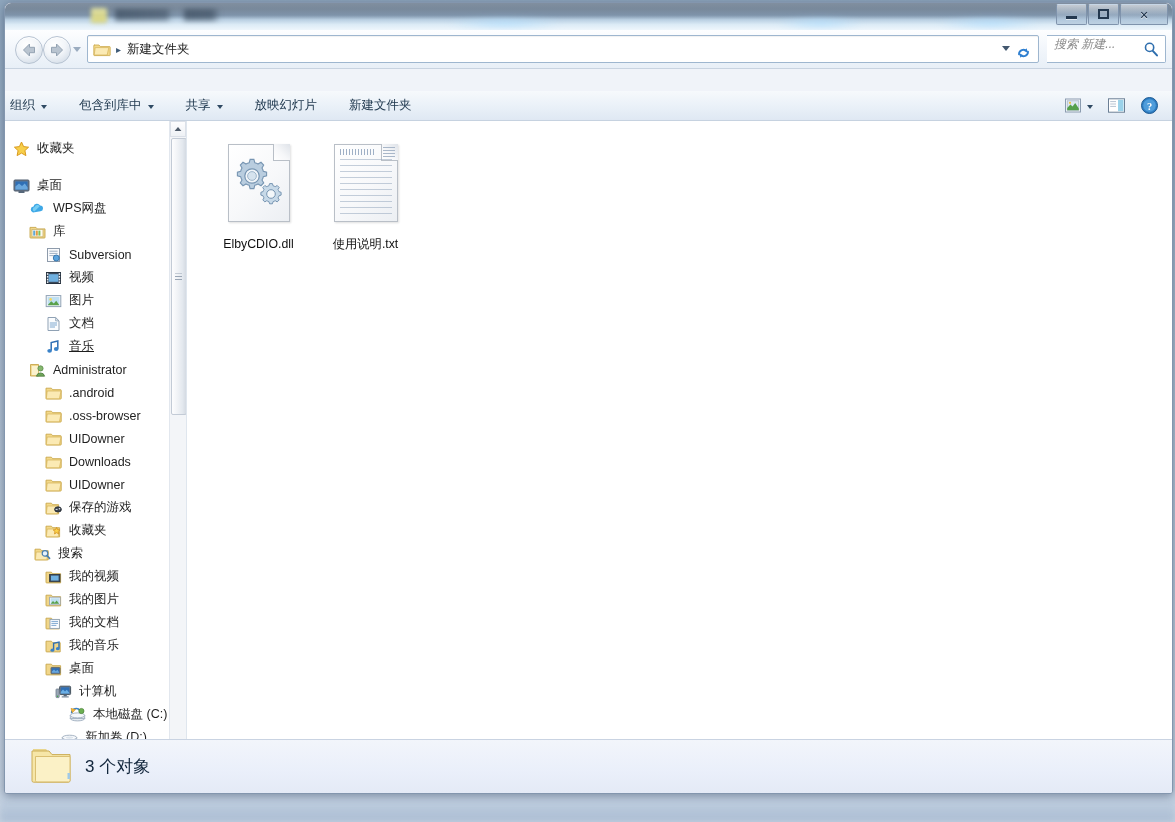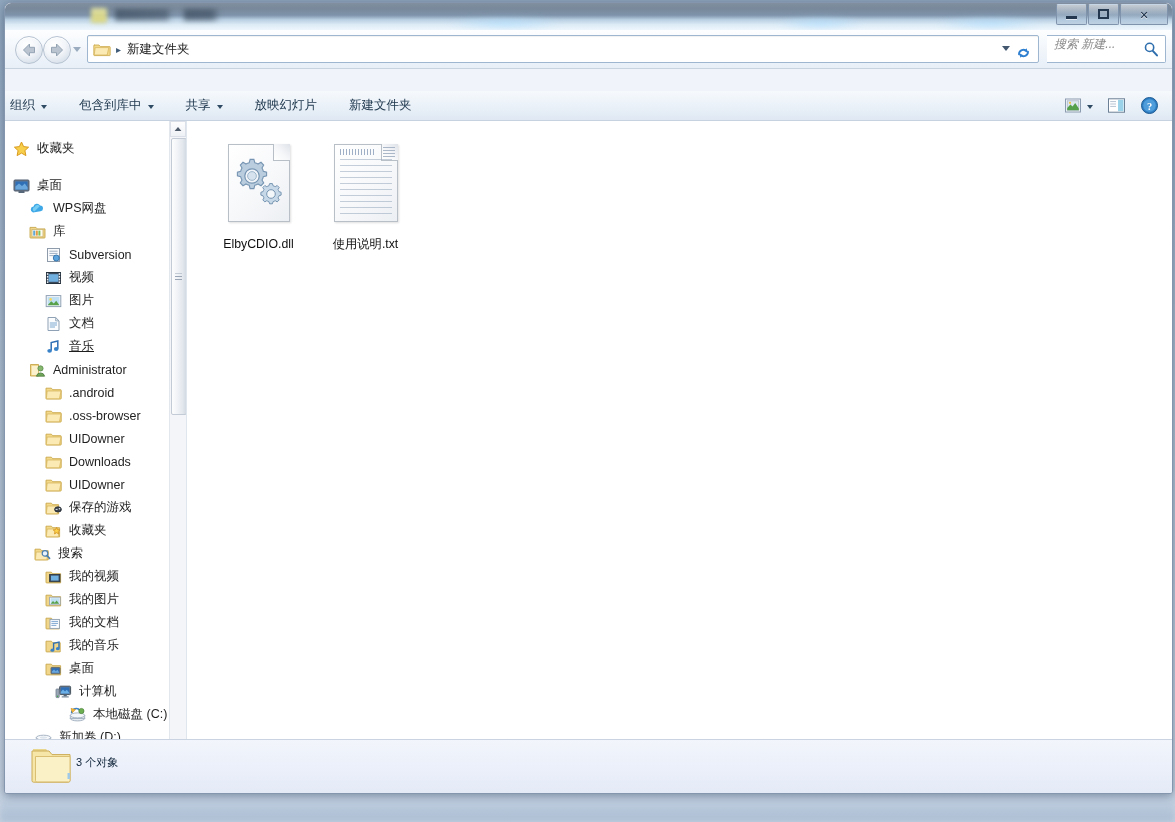--- a/index.html
+++ b/index.html
@@ -272,22 +272,22 @@
   }
 
   
   .statusbar {
     position:absolute; left:0; bottom:0; width:100%; height:53px;
     background: linear-gradient(180deg,#f2f5fb 0%, #eaeffa 60%, #e4eaf6 100%);
     border-top:1px solid #c9d3e2;
   }
   .status-folder { position:absolute; left:22px; top:3px; }
   .status-text {
-    position:absolute; left:71px; top:15px;
-    font-size:11px; color:#10243a;
+    position:absolute; left:80px; top:15px;
+    font-size:17px; color:#10243a;
   }
 
   
   .desk-strip {
     position:absolute; left:0; bottom:0; width:100%; height:30px;
     background: linear-gradient(180deg, rgba(200,215,232,.5), rgba(160,180,205,.75));
     filter: blur(3px);
   }
 </style>
 </head>
@@ -644,21 +644,21 @@
               <span class="tree-ico"><svg width="17" height="16" viewBox="0 0 17 16">
                   <ellipse cx="8.5" cy="11.4" rx="7.2" ry="2.5" fill="#e6ecf2" stroke="#9eadbd" stroke-width=".9"></ellipse>
         <rect x="1.3" y="8.4" width="14.4" height="3" fill="#eef2f6" stroke="#9eadbd" stroke-width=".9"></rect>
         <ellipse cx="8.5" cy="8.4" rx="7.2" ry="2.5" fill="#f5f8fb" stroke="#9eadbd" stroke-width=".9"></ellipse>
         <path d="M2.6 6.2 a4.6 4.6 0 0 1 8.4-2.6" fill="none" stroke="#3c83c7" stroke-width="1.6"></path>
         <path d="M2 1.4 L6.6 2.6 L3.4 5.6 Z" fill="#f5b93c" stroke="#cf8d18" stroke-width=".6"></path>
         <circle cx="12.4" cy="4" r="2.6" fill="#6cb052" stroke="#4a8138" stroke-width=".7"></circle>
                 </svg></span>
               <span class="tree-label">本地磁盘 (C:)</span>
             </div>
-            <div class="tree-row" style="padding-left: 30px;">
+            <div class="tree-row" style="padding-left: 56px;">
               <span class="tree-ico"><svg width="17" height="16" viewBox="0 0 17 16">
                   <ellipse cx="8.5" cy="11.2" rx="7.2" ry="2.4" fill="#e6ecf2" stroke="#9eadbd" stroke-width=".9"></ellipse>
         <rect x="1.3" y="7.6" width="14.4" height="3.6" fill="#eef2f6" stroke="#9eadbd" stroke-width=".9"></rect>
         <ellipse cx="8.5" cy="7.6" rx="7.2" ry="2.4" fill="#f7f9fc" stroke="#9eadbd" stroke-width=".9"></ellipse>
         <ellipse cx="8.5" cy="7.6" rx="3.6" ry="1.1" fill="#dde5ec"></ellipse>
                 </svg></span>
               <span class="tree-label">新加卷 (D:)</span>
             </div>
             <div class="tree-row" style="padding-left: 40px;">
               <span class="tree-ico"><svg width="17" height="16" viewBox="0 0 17 16">

